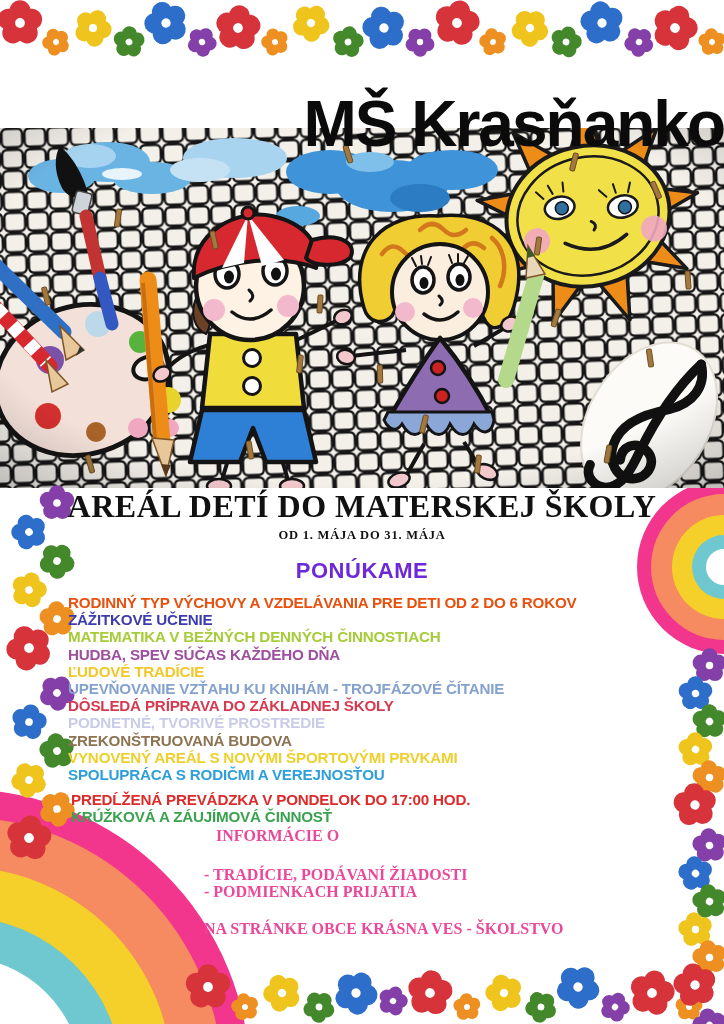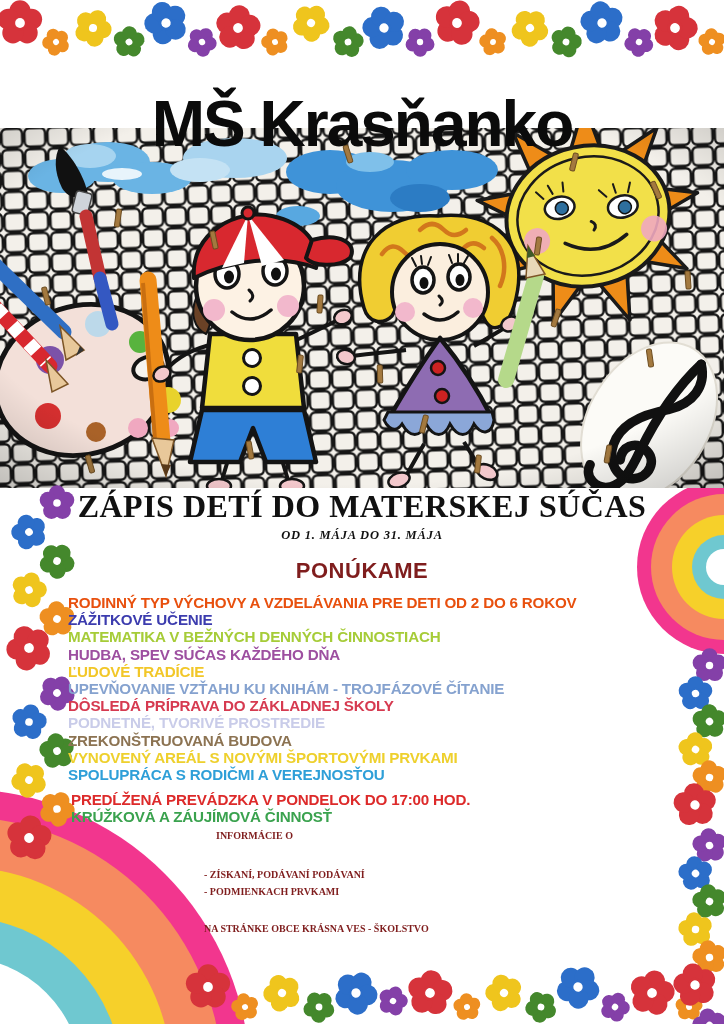--- a/index.html
+++ b/index.html
@@ -4,58 +4,58 @@
 <style>
   html,body{margin:0;padding:0;background:#888;}
   .poster{
     position:relative;width:724px;height:1024px;margin:0 auto;
     background:#ffffff;overflow:hidden;
     font-family:"Liberation Sans",sans-serif;
   }
   
   .page-title{
     position:absolute;top:44px;left:0;right:0;z-index:5;
-    text-align:center;font-size:64px;font-weight:bold;
+    text-align:right;font-size:64px;font-weight:bold;
     letter-spacing:-2px;color:#0b0b0b;
     font-family:"Liberation Sans",sans-serif;
   }
   
   .photo{position:absolute;top:128px;left:0;width:724px;height:360px;z-index:2;}
   
   .headline{
     position:absolute;top:488px;left:0;right:0;z-index:6;text-align:center;
     font-family:"Liberation Serif",serif;font-weight:bold;font-size:32px;
     color:#111;letter-spacing:.5px;white-space:nowrap;
   }
   .headline-dates{
     position:absolute;top:528px;left:0;right:0;z-index:6;text-align:center;
     font-family:"Liberation Serif",serif;font-weight:bold;font-size:12.5px;
-    color:#111;letter-spacing:.8px;font-style:italic;
+    color:#111;letter-spacing:.8px;
   }
   .offer-title{
     position:absolute;top:558px;left:0;right:0;z-index:6;text-align:center;
     font-size:22px;font-weight:bold;letter-spacing:.5px;
   }
   
   .offer-list{
     position:absolute;top:590px;left:64px;z-index:6;margin:4px;padding:0;
     list-style:none;
   }
   .offer-list li{
     font-size:15.5px;font-weight:bold;line-height:17.2px;height:17.2px;
     white-space:nowrap;letter-spacing:-.2px;
     transform:scaleX(.98);transform-origin:left center;
   }
   .offer-list li:nth-child(12){margin-top:8px;padding-left:3px;}
   .offer-list li:nth-child(13){padding-left:3px;}
   
   .info{
     position:absolute;top:827px;left:204px;z-index:6;
-    font-family:"Liberation Serif",serif;font-weight:bold;font-size:10px;
-    color:#7f1d1d;line-height:17.5px;
+    font-family:"Liberation Serif",serif;font-weight:bold;font-size:16px;
+    color:#ec4899;line-height:17.5px;
   }
   .info-heading{margin-left:12px;}
   .info-bullets{margin-top:21px;}
   .info-contact{margin-top:19px;}
   
   .flower{position:absolute;z-index:3;}
   .rainbow-right{position:absolute;right:0;top:478px;z-index:1;}
   .rainbow-bl{position:absolute;left:0;top:788px;z-index:1;}
   .defs-svg{position:absolute;width:0;height:0;}
 </style>
@@ -288,45 +288,45 @@
         <use href="#pin-shape" transform="translate(538,118) rotate(8)"></use>
         <use href="#pin-shape" transform="translate(214,112) rotate(-12)"></use>
         <use href="#pin-shape" transform="translate(300,236) rotate(6)"></use>
         <use href="#pin-shape" transform="translate(650,230) rotate(-8)"></use>
       </g>
 
       <rect x="0" y="0" width="724" height="360" fill="url(#vig)"></rect>
     </svg>
   </div>
 
-  <div class="headline">ZÁPIS DETÍ DO MATERSKEJ SÚČAS</div>
+  <div class="headline">AREÁL DETÍ DO MATERSKEJ ŠKOLY</div>
   <div class="headline-dates">OD 1. MÁJA DO 31. MÁJA</div>
-  <div class="offer-title" style="color: #7f1d1d;">PONÚKAME</div>
+  <div class="offer-title" style="color: #6d28d9;">PONÚKAME</div>
 
   <ul class="offer-list">
       <li style="color: rgb(232, 80, 14);">RODINNÝ TYP VÝCHOVY A VZDELÁVANIA PRE DETI OD 2 DO 6 ROKOV</li>
       <li style="color: rgb(60, 60, 174);">ZÁŽITKOVÉ UČENIE</li>
       <li style="color: rgb(166, 204, 56);">MATEMATIKA V BEŽNÝCH DENNÝCH ČINNOSTIACH</li>
       <li style="color: rgb(157, 79, 160);">HUDBA, SPEV SÚČAS KAŽDÉHO DŇA</li>
       <li style="color: rgb(242, 199, 40);">ĽUDOVÉ TRADÍCIE</li>
       <li style="color: rgb(133, 162, 207);">UPEVŇOVANIE VZŤAHU KU KNIHÁM - TROJFÁZOVÉ ČÍTANIE</li>
       <li style="color: rgb(214, 58, 80);">DÔSLEDÁ PRÍPRAVA DO ZÁKLADNEJ ŠKOLY</li>
       <li style="color: rgb(201, 204, 233);">PODNETNÉ, TVORIVÉ PROSTREDIE</li>
       <li style="color: rgb(140, 115, 82);">ZREKONŠTRUOVANÁ BUDOVA</li>
       <li style="color: rgb(238, 208, 45);">VYNOVENÝ AREÁL S NOVÝMI ŠPORTOVÝMI PRVKAMI</li>
       <li style="color: rgb(46, 159, 216);">SPOLUPRÁCA S RODIČMI A VEREJNOSŤOU</li>
       <li style="color: rgb(221, 42, 42);">PREDĹŽENÁ PREVÁDZKA V PONDELOK DO 17:00 HOD.</li>
       <li style="color: rgb(58, 162, 78);">KRÚŽKOVÁ A ZÁUJÍMOVÁ ČINNOSŤ</li>
     </ul>
 
   <div class="info">
     <div class="info-heading">INFORMÁCIE O</div>
     <div class="info-bullets">
-        <div>- ZÍSKANÍ, PODÁVANÍ PODÁVANÍ</div>
-        <div>-  PODMIENKACH PRVKAMI</div>
+        <div>- TRADÍCIE, PODÁVANÍ ŽIADOSTI</div>
+        <div>-  PODMIENKACH PRIJATIA</div>
       </div>
     <div class="info-contact">
         <div>NA STRÁNKE OBCE KRÁSNA VES - ŠKOLSTVO</div>
       </div>
   </div>
 
   <svg class="rainbow-right" width="100" height="182" viewBox="0 0 100 182">
     <circle cx="100" cy="89" r="87" fill="#f2368e"></circle>
     <circle cx="100" cy="89" r="73" fill="#f68a60"></circle>
     <circle cx="100" cy="89" r="52" fill="#f6d02a"></circle>

